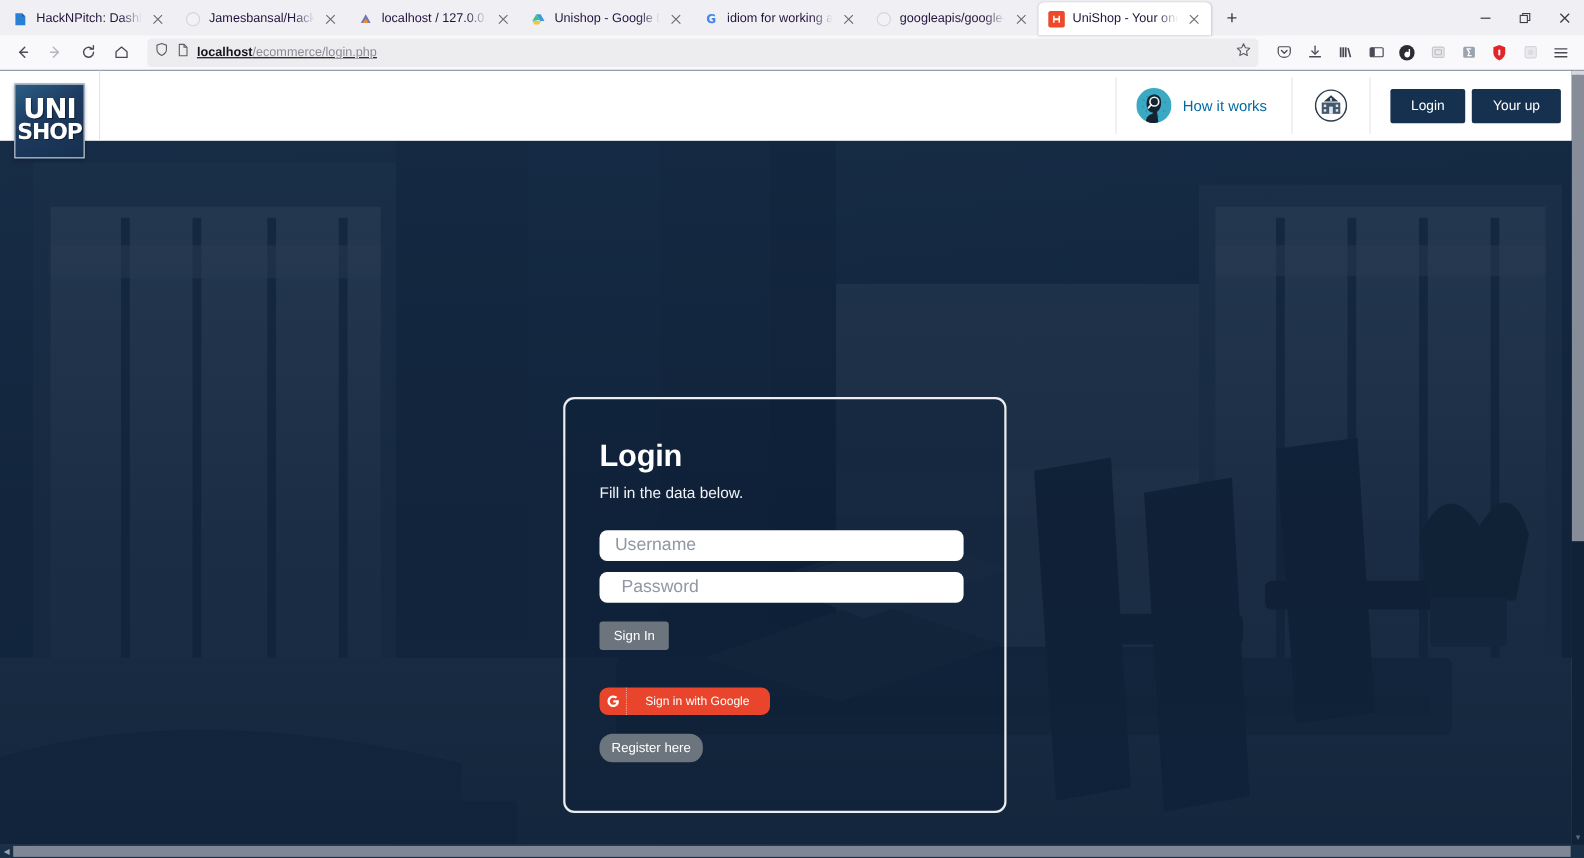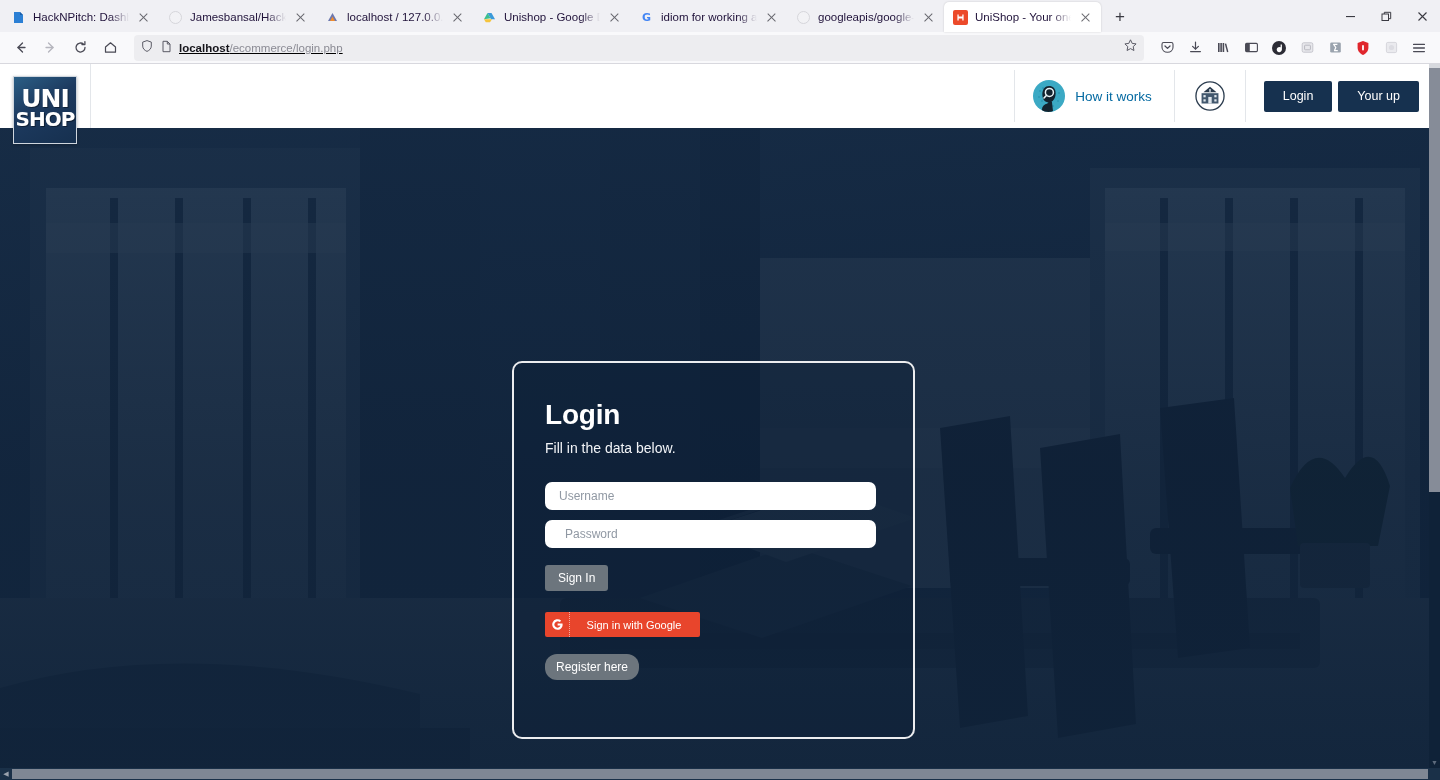--- a/index.html
+++ b/index.html
@@ -138,33 +138,33 @@
     border: 2px solid rgba(255,255,255,.92); border-radius: 10px;
     background: rgba(12,30,52,.34); padding: 36px 30px 0 31px; z-index: 4;
   }
   #logincard h1 {
     font-size: 28px; color: #ffffff; font-weight: bold; letter-spacing: -.2px;
     margin-bottom: 6px;
   }
   #logincard .sub { font-size: 14px; color: #f2f4f7; margin-bottom: 26px; margin-top: 9px; }
   .finput {
     display: block; width: 331px; height: 28px; border-radius: 7px; border: none;
-    background: #fff; font-size: 12px; color: #2c3038; padding: 0 10px 0 14px;
+    background: #fff; font-size: 16px; color: #2c3038; padding: 0 10px 0 14px;
     margin-bottom: 10px; font-family: "Liberation Sans", sans-serif;
   }
   .finput#pwd { padding-left: 20px; }
   .finput::placeholder { color: #9098a3; }
   #signin {
     background: #6c757d; color: #fff; border: none; border-radius: 3px;
     font-size: 12px; padding: 6px 13px; cursor: pointer; margin-top: 7px;
     font-family: "Liberation Sans", sans-serif;
   }
   #gbtn {
-    margin-top: 21px; width: 155px; height: 25px; background: #e8452c; border: none;
-    border-radius: 2px; display: flex; align-items: center; cursor: pointer; padding: 0;
+    margin-top: 34px; width: 155px; height: 25px; background: #e8452c; border: none;
+    border-radius: 8px; display: flex; align-items: center; cursor: pointer; padding: 0;
     overflow: hidden;
   }
   #gbtn .gmark {
     width: 25px; height: 25px; flex: 0 0 25px; display: flex; align-items: center;
     justify-content: center; border-right: 1px dotted rgba(255,255,255,.55);
   }
   #gbtn .glabel {
     flex: 1 1 auto; text-align: center; color: #fff; font-size: 11px;
     font-family: "Liberation Sans", sans-serif; padding-right: 2px;
   }

